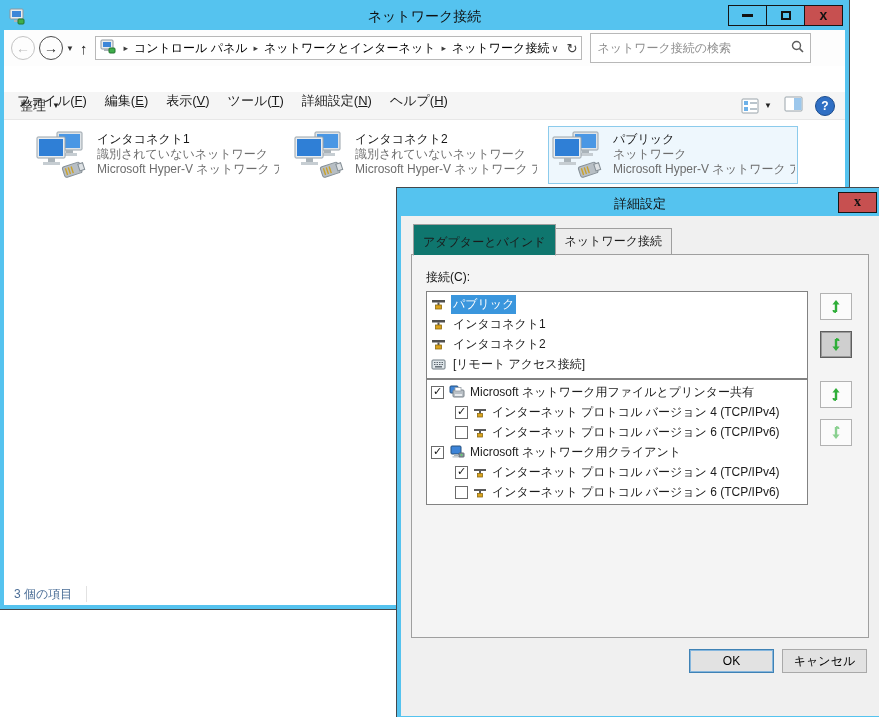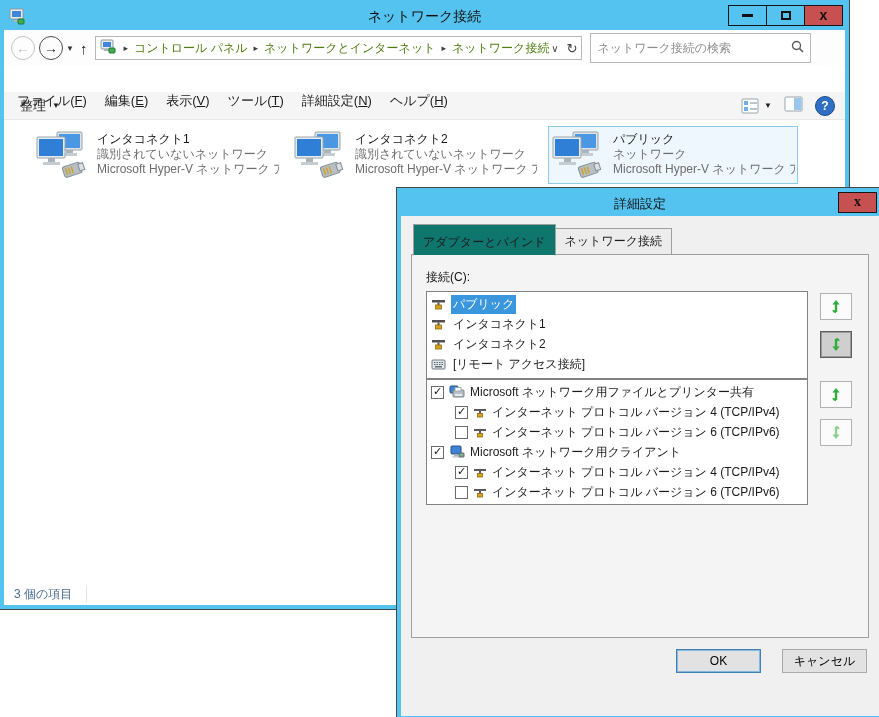--- a/index.html
+++ b/index.html
@@ -25,21 +25,21 @@
   .addr-row{height:36px;display:flex;align-items:center;background:#fdfdfd;padding:0 7px;box-sizing:border-box;}
   .navbtn{width:24px;height:24px;border-radius:50%;display:flex;align-items:center;justify-content:center;
           font-size:14px;box-sizing:border-box;}
   .navbtn.back{border:1px solid #c3c3c3;color:#bdbdbd;}
   .navbtn.fwd{border:1px solid #4c4c4c;color:#2a2a2a;margin-left:4px;}
   .nav-caret{font-size:8px;color:#333;margin:0 4px 0 3px;}
   .nav-up{font-size:15px;color:#222;margin:0 8px 0 2px;}
   .crumb-box{flex:0 0 487px;height:24px;border:1px solid #b8b8b8;background:#fff;display:flex;
              align-items:center;padding:0 4px;box-sizing:border-box;font-size:12px;}
   .crumb-sep{font-size:9px;color:#3c3c3c;margin:0 6px;}
-  .crumb{white-space:nowrap;color:#4d7c0f;}
+  .crumb{white-space:nowrap;color:#000000;}
   .crumb-right{margin-left:auto;display:flex;align-items:center;gap:8px;color:#444;}
   .crumb-chevron{font-size:10px;}
   .crumb-refresh{font-size:13px;}
   .search-box{flex:0 0 221px;height:30px;margin-left:8px;border:1px solid #b8b8b8;background:#fff;
               display:flex;align-items:center;box-sizing:border-box;}
   .search-box input{flex:1;border:0;outline:0;font-size:12px;padding:0 6px;color:#444;background:transparent;
                     font-family:inherit;}
   .search-box input::placeholder{color:#8d8d8d;}
   .search-glyph{margin-right:6px;}
 
@@ -91,21 +91,21 @@
   .arrow-btn.pressed{background:#cfcfcf;border:1px solid #5e5e5e;box-shadow:inset 0 0 0 1px #9a9a9a;}
   .dim{opacity:.55;}
 
   .bind-item{display:flex;align-items:center;gap:5px;height:20px;padding:0 3px;white-space:nowrap;}
   .bind-item.indent{padding-left:27px;}
   .checkbox{width:13px;height:13px;border:1px solid #6b6b6b;background:#fff;display:flex;align-items:center;
             justify-content:center;font-size:11px;font-weight:bold;color:#111;box-sizing:border-box;flex:none;}
   .checkbox .ck{display:none;line-height:1;margin-top:-1px;}
   .checkbox.checked .ck{display:block;}
 
-  .dlg-buttons{height:46px;display:flex;align-items:center;justify-content:flex-end;gap:21px;padding:0 2px;}
+  .dlg-buttons{height:46px;display:flex;align-items:center;justify-content:flex-end;gap:8px;padding:0 2px;}
   .btn{width:85px;height:24px;background:#e2e2e2;border:1px solid #a9a9a9;font-size:12px;display:flex;
        align-items:center;justify-content:center;box-sizing:border-box;font-family:inherit;}
   .btn.default{border:1px solid #3f82b5;box-shadow:inset 0 0 0 1px #85b6dd;}
 </style>
 </head>
 <body>
 
 <div class="stage">
 
   <div class="win" id="main-win">

